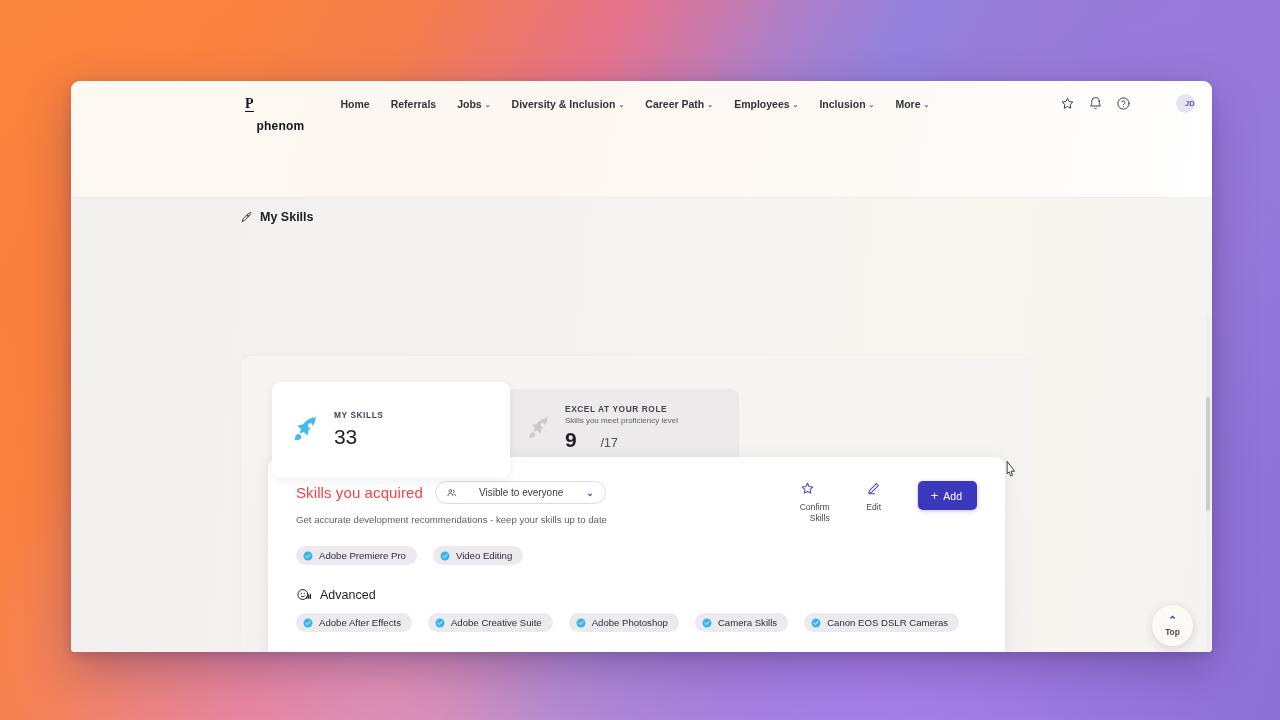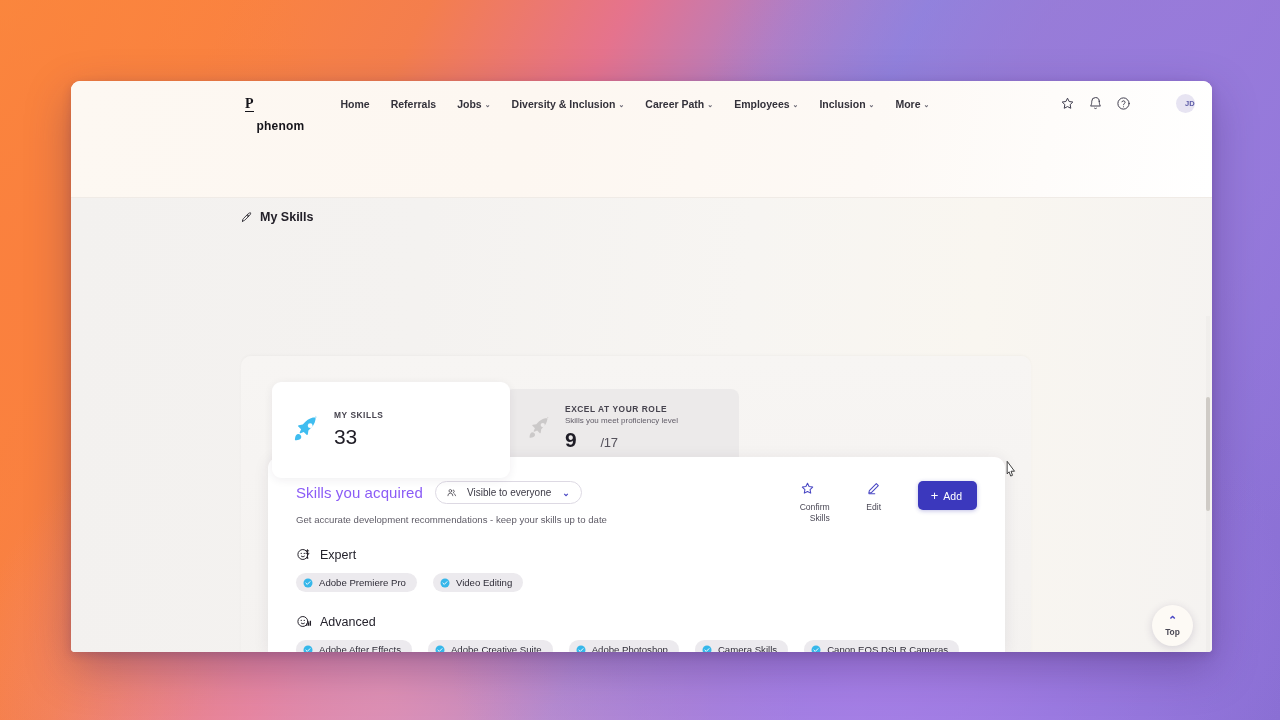--- a/index.html
+++ b/index.html
@@ -144,23 +144,23 @@
     position: absolute; left: 197px; top: 259px;
     width: 737px; height: 195px;
     background: #fff;
     border-radius: 11px 11px 0 0;
     box-shadow: 0 2px 16px rgba(45,30,70,.085);
     padding: 24px 28px 0 28px;
     overflow: hidden;
   }
   .card-top { display: flex; align-items: flex-start; }
   .ttl-row { display: flex; align-items: center; gap: 12px; }
-  .ttl { font-size: 15px; color: #8b5cf6; letter-spacing: .1px; }
+  .ttl { font-size: 15px; color: #ef4444; letter-spacing: .1px; }
   .vis-pill {
-    display: flex; align-items: center; gap: 10px;
+    display: flex; align-items: center; gap: 22px;
     border: 1px solid #ddd9e3; border-radius: 16px;
     padding: 5px 11px 5px 10px;
     font-size: 10px; color: #3b3945; background: #fff; cursor: pointer;
   }
   .vis-pill .chev { color: #4a48c4; font-size: 9px; font-weight: 700; margin-left: 1px; }
   .vis-pill svg { width: 11px; height: 11px; color: #48454f; }
   .sub {
     margin-top: 10px; font-size: 9.6px; color: #5f5c67;
   }
 
@@ -403,31 +403,20 @@
             <span>Edit</span>
           </div>
           <button class="add-btn">
             <span class="plus">+</span>
             <span>Add</span>
           </button>
         </div>
       </div>
 
       <div class="level">
-        <div class="level-head">
-          <svg viewBox="0 0 26 26" fill="none" stroke="#232029" stroke-width="1.5" stroke-linecap="round">
-            <circle cx="10.5" cy="13" r="7.6"></circle>
-            <circle cx="8" cy="11.4" r=".95" fill="#232029" stroke="none"></circle>
-            <circle cx="12.6" cy="11.4" r=".95" fill="#232029" stroke="none"></circle>
-            <path d="M8.2 15.6c1.3 1.2 3.4 1.2 4.7 0"></path>
-            <path d="M17.5 5.5v9.5M15.6 7.4h3.8M15.2 11.2h4.6" stroke-width="1.4"></path>
-            <path d="M17.5 15c-.9 1.5-1.4 3-1.4 4.6h2.8c0-1.6-.5-3.1-1.4-4.6z" fill="#232029" stroke="none"></path>
-          </svg>
-          <span>Expert</span>
-        </div>
         <div class="chips">
           <div class="chip">
             <svg viewBox="0 0 20 20">
               <circle cx="10" cy="10" r="9" fill="#36b7ea"></circle>
               <path d="M5.8 10.2l2.7 2.7 5.5-5.6" fill="none" stroke="#fff" stroke-width="1.9" stroke-linecap="round" stroke-linejoin="round"></path>
             </svg>
             <span>Adobe Premiere Pro</span>
           </div>
           <div class="chip">
             <svg viewBox="0 0 20 20">

